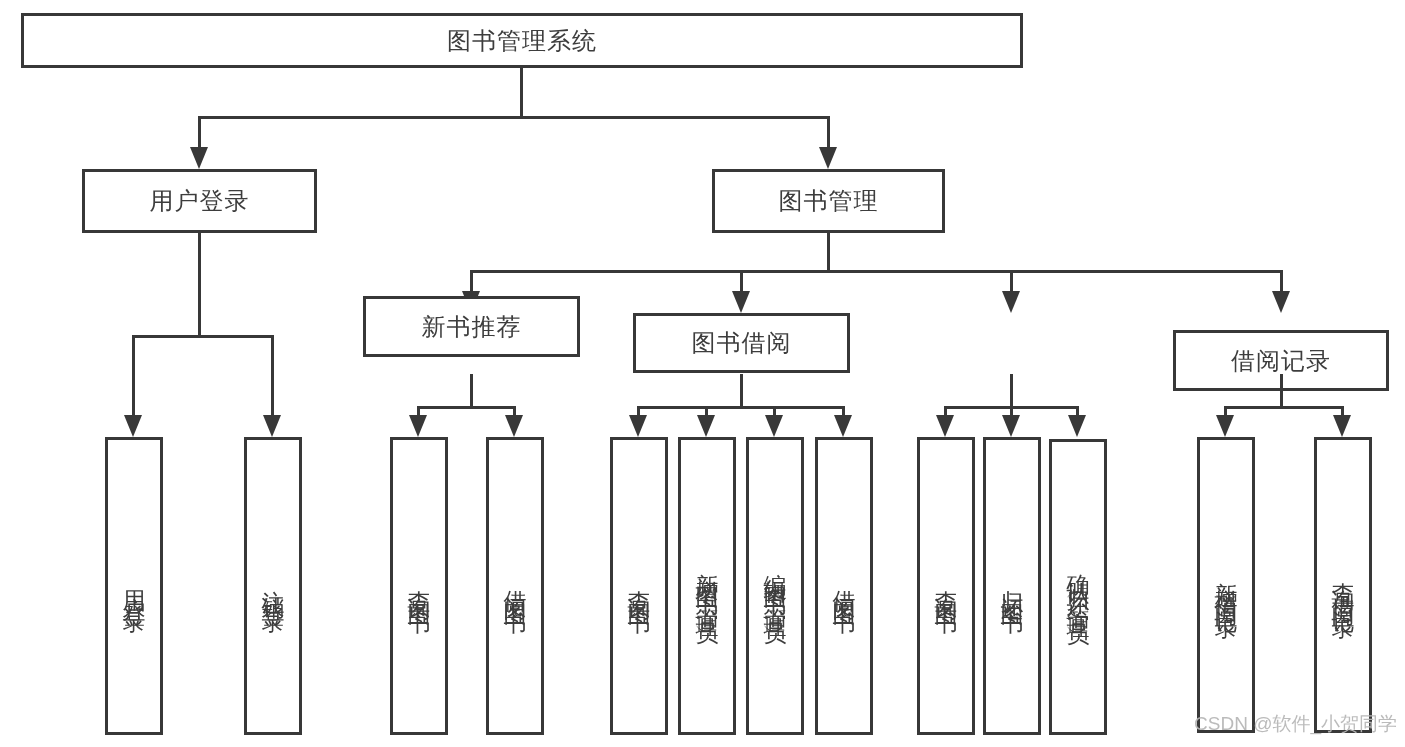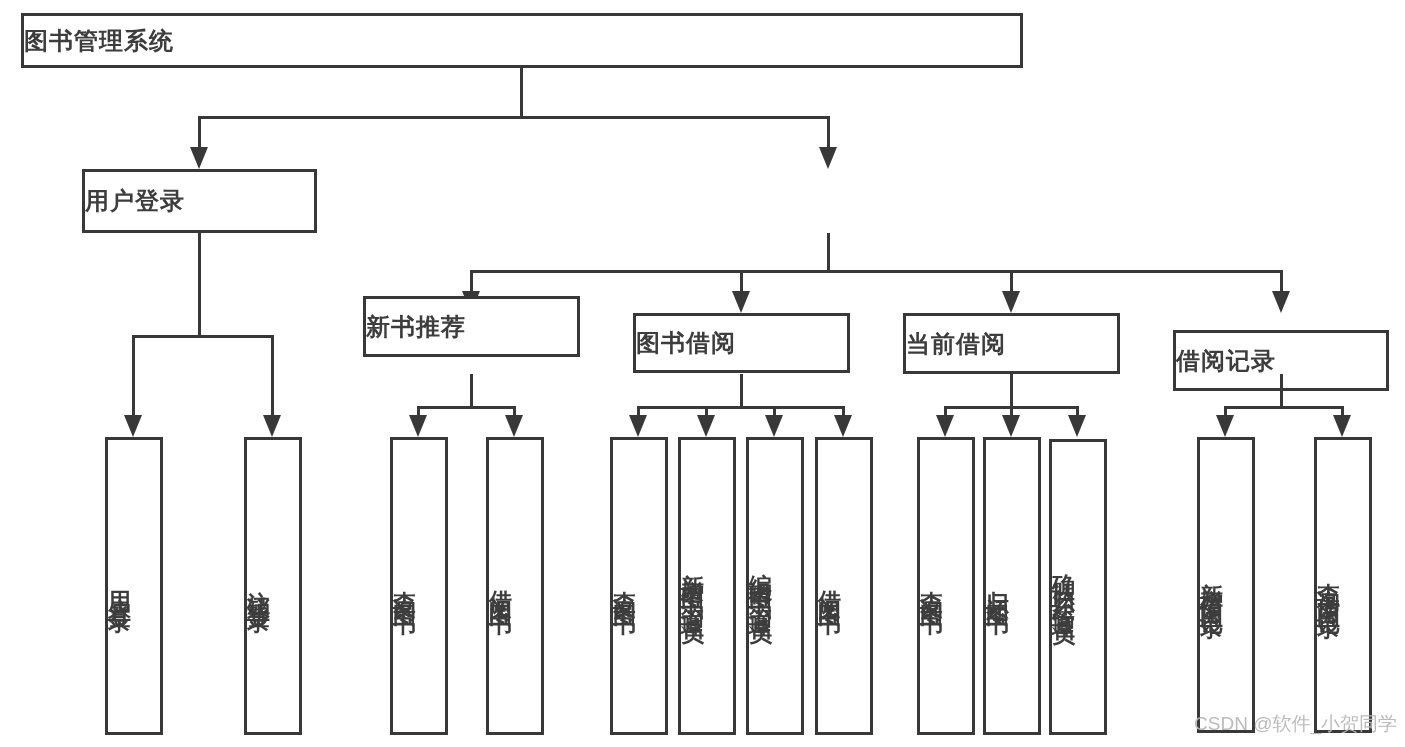--- a/index.html
+++ b/index.html
@@ -2,21 +2,21 @@
 <html><head>
 <meta charset="utf-8">
 <style>
   html,body{margin:0;padding:0;background:#ffffff;}
   .stage{
     position:relative;width:1405px;height:747px;background:#ffffff;
     font-family:"Liberation Sans", sans-serif;color:#3d3d3d;overflow:hidden;
   }
   .box{
     position:absolute;box-sizing:border-box;border:3px solid #383838;background:#ffffff;
-    display:flex;align-items:center;font-weight:bold;
+    display:flex;align-items:center;justify-content:center;
   }
   .hlabel{font-size:24px;letter-spacing:1px;white-space:nowrap;}
   .vtext{
     writing-mode:vertical-rl;text-orientation:mixed;
     font-size:23px;letter-spacing:7px;line-height:1;white-space:nowrap;
   }
   .vline{position:absolute;width:3px;background:#383838;}
   .hline{position:absolute;height:3px;background:#383838;}
   .arrow{
     position:absolute;width:0;height:0;
@@ -40,20 +40,23 @@
   <div class="vline" style="left:520px;top:68px;height:50px"></div>
   <div class="hline" style="left:198px;top:116px;width:632px"></div>
   <div class="vline" style="left:198px;top:116px;height:36px"></div>
   <div class="vline" style="left:827px;top:116px;height:36px"></div>
   <div class="arrow" style="left:190px;top:147px"></div>
   <div class="arrow" style="left:819px;top:147px"></div>
 
   <div class="box" style="left:82px;top:169px;width:235px;height:64px">
     <span class="hlabel">用户登录</span>
   </div>
+  <div class="box" style="left:712px;top:169px;width:233px;height:64px">
+    <span class="hlabel">图书管理</span>
+  </div>
 
   <div class="vline" style="left:198px;top:233px;height:104px"></div>
   <div class="hline" style="left:132px;top:335px;width:142px"></div>
   <div class="vline" style="left:132px;top:335px;height:84px"></div>
   <div class="vline" style="left:271px;top:335px;height:84px"></div>
   <div class="arrow" style="left:124px;top:415px"></div>
   <div class="arrow" style="left:263px;top:415px"></div>
 
   <div class="vline" style="left:827px;top:233px;height:39px"></div>
   <div class="hline" style="left:470px;top:270px;width:813px"></div>
@@ -64,23 +67,20 @@
   <div class="arrow" style="left:462px;top:291px"></div>
   <div class="arrow" style="left:732px;top:291px"></div>
   <div class="arrow" style="left:1002px;top:291px"></div>
   <div class="arrow" style="left:1272px;top:291px"></div>
 
   <div class="box" style="left:363px;top:296px;width:217px;height:61px">
     <span class="hlabel">新书推荐</span>
   </div>
   <div class="box" style="left:633px;top:313px;width:217px;height:60px">
     <span class="hlabel">图书借阅</span>
-  </div>
-  <div class="box" style="left:903px;top:313px;width:217px;height:61px">
-    <span class="hlabel">当前借阅</span>
   </div>
   <div class="box" style="left:1173px;top:330px;width:216px;height:61px">
     <span class="hlabel">借阅记录</span>
   </div>
 
   <div class="vline" style="left:470px;top:374px;height:33px"></div>
   <div class="vline" style="left:740px;top:374px;height:33px"></div>
   <div class="vline" style="left:1010px;top:374px;height:33px"></div>
   <div class="vline" style="left:1280px;top:374px;height:33px"></div>
 

